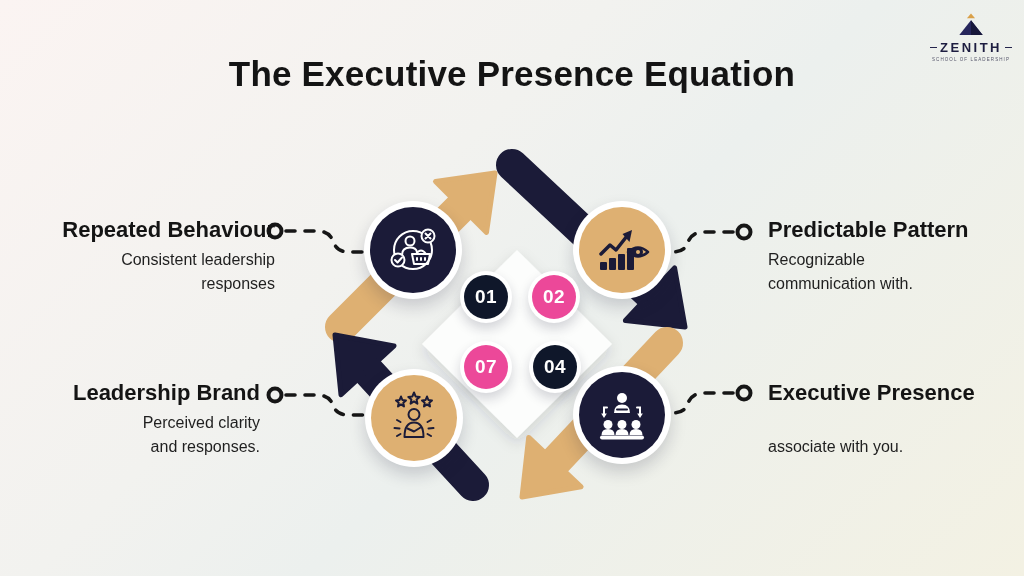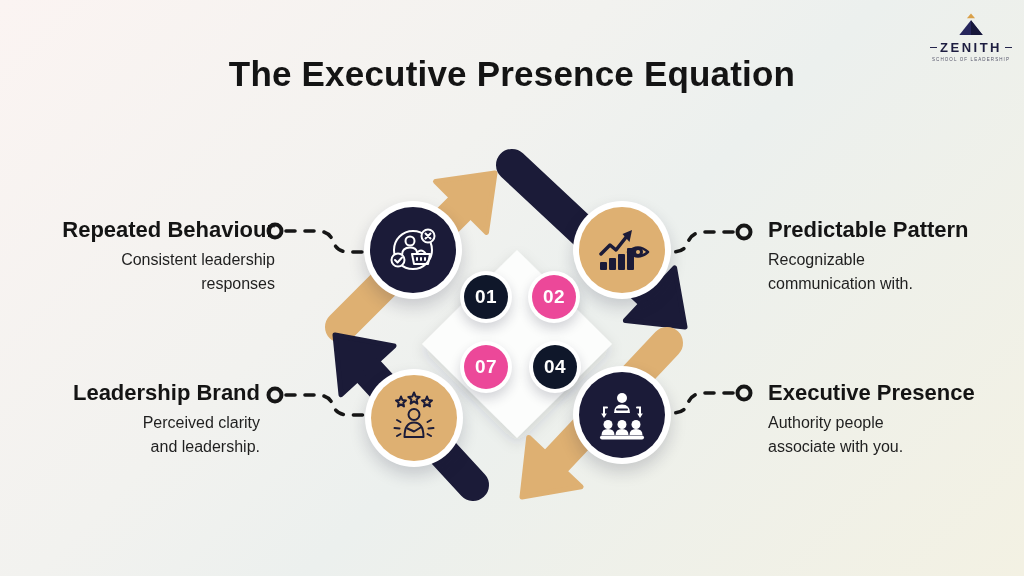--- a/index.html
+++ b/index.html
@@ -214,25 +214,25 @@
     <div class="node-desc">
       <span>Recognizable</span><br>
       <span>communication with.</span>
     </div>
   </div>
 
   <div class="node-text align-right pos-bl">
     <div class="node-title">Leadership Brand</div>
     <div class="node-desc">
       <span>Perceived clarity</span><br>
-      <span>and leadership.</span>
+      <span>and responses.</span>
     </div>
   </div>
 
   <div class="node-text pos-br">
     <div class="node-title">Executive Presence</div>
     <div class="node-desc">
-      <span>Authority people</span><br>
+      <br>
       <span>associate with you.</span>
     </div>
   </div>
 
 </div>
 
 </body></html>

